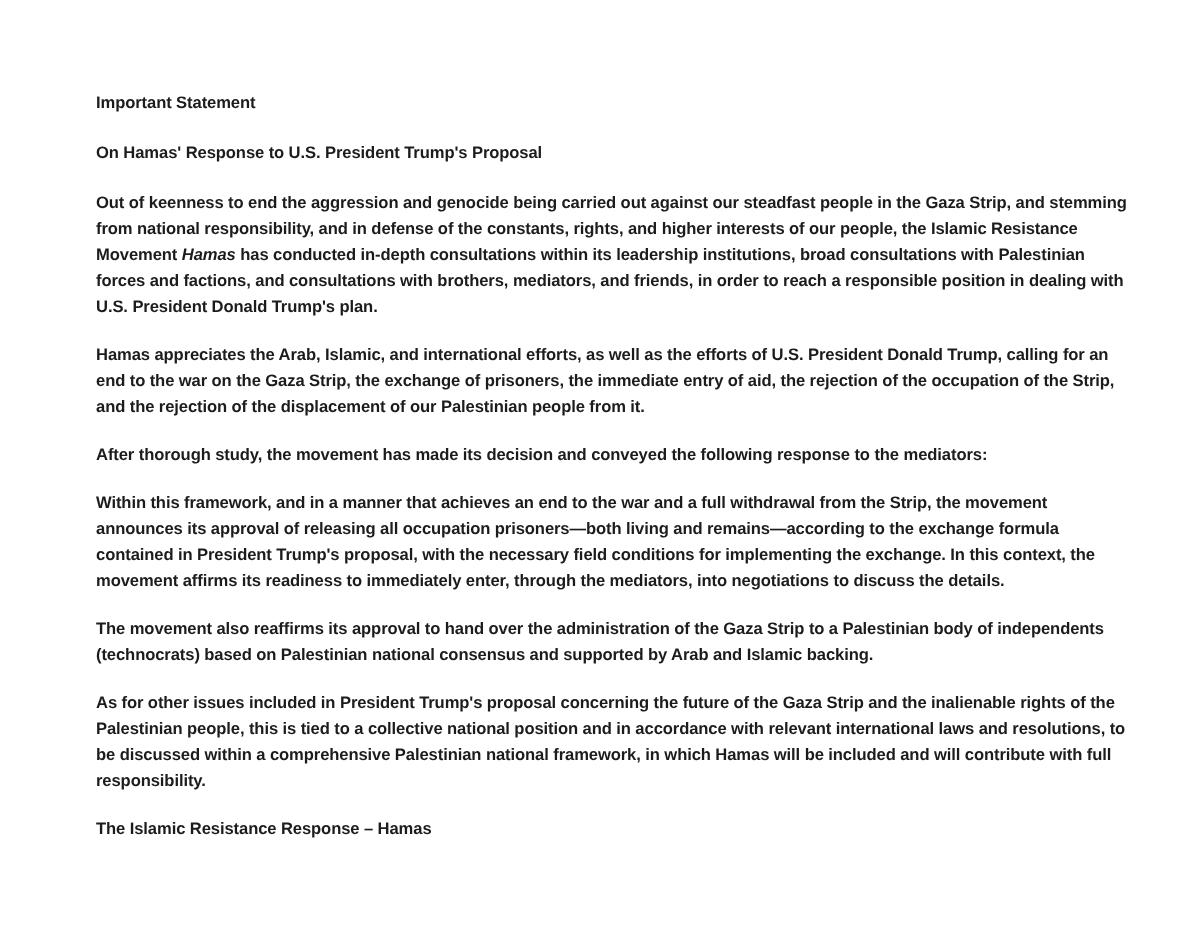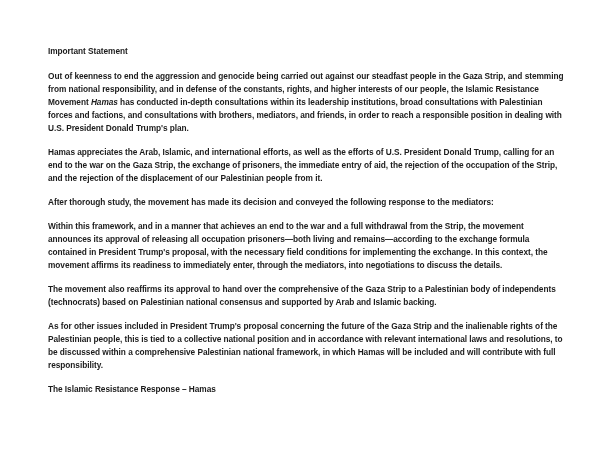--- a/index.html
+++ b/index.html
@@ -49,29 +49,30 @@
   }
 </style>
 </head>
 <body>
 
 <div class="doc">
   <div class="text-col">
 
     <h1>Important Statement</h1>
 
+    <h2>On Hamas' Response to U.S. President Trump's Proposal</h2>
 
     <p><span>Out of keenness to end the aggression and genocide being carried out against our steadfast people in the Gaza Strip, and stemming from national responsibility, and in defense of the constants, rights, and higher interests of our people, the Islamic Resistance Movement </span><em>Hamas</em><span> has conducted in-depth consultations within its leadership institutions, broad consultations with Palestinian forces and factions, and consultations with brothers, mediators, and friends, in order to reach a responsible position in dealing with U.S. President Donald Trump's plan.</span></p>
 
     <p>Hamas appreciates the Arab, Islamic, and international efforts, as well as the efforts of U.S. President Donald Trump, calling for an end to the war on the Gaza Strip, the exchange of prisoners, the immediate entry of aid, the rejection of the occupation of the Strip, and the rejection of the displacement of our Palestinian people from it.</p>
 
     <p>After thorough study, the movement has made its decision and conveyed the following response to the mediators:</p>
 
     <p>Within this framework, and in a manner that achieves an end to the war and a full withdrawal from the Strip, the movement announces its approval of releasing all occupation prisoners—both living and remains—according to the exchange formula contained in President Trump's proposal, with the necessary field conditions for implementing the exchange. In this context, the movement affirms its readiness to immediately enter, through the mediators, into negotiations to discuss the details.</p>
 
-    <p>The movement also reaffirms its approval to hand over the comprehensive of the Gaza Strip to a Palestinian body of independents (technocrats) based on Palestinian national consensus and supported by Arab and Islamic backing.</p>
+    <p>The movement also reaffirms its approval to hand over the administration of the Gaza Strip to a Palestinian body of independents (technocrats) based on Palestinian national consensus and supported by Arab and Islamic backing.</p>
 
     <p>As for other issues included in President Trump's proposal concerning the future of the Gaza Strip and the inalienable rights of the Palestinian people, this is tied to a collective national position and in accordance with relevant international laws and resolutions, to be discussed within a comprehensive Palestinian national framework, in which Hamas will be included and will contribute with full responsibility.</p>
 
     <p class="signature">The Islamic Resistance Response – Hamas</p>
 
   </div>
 </div>
 
 </body></html>

